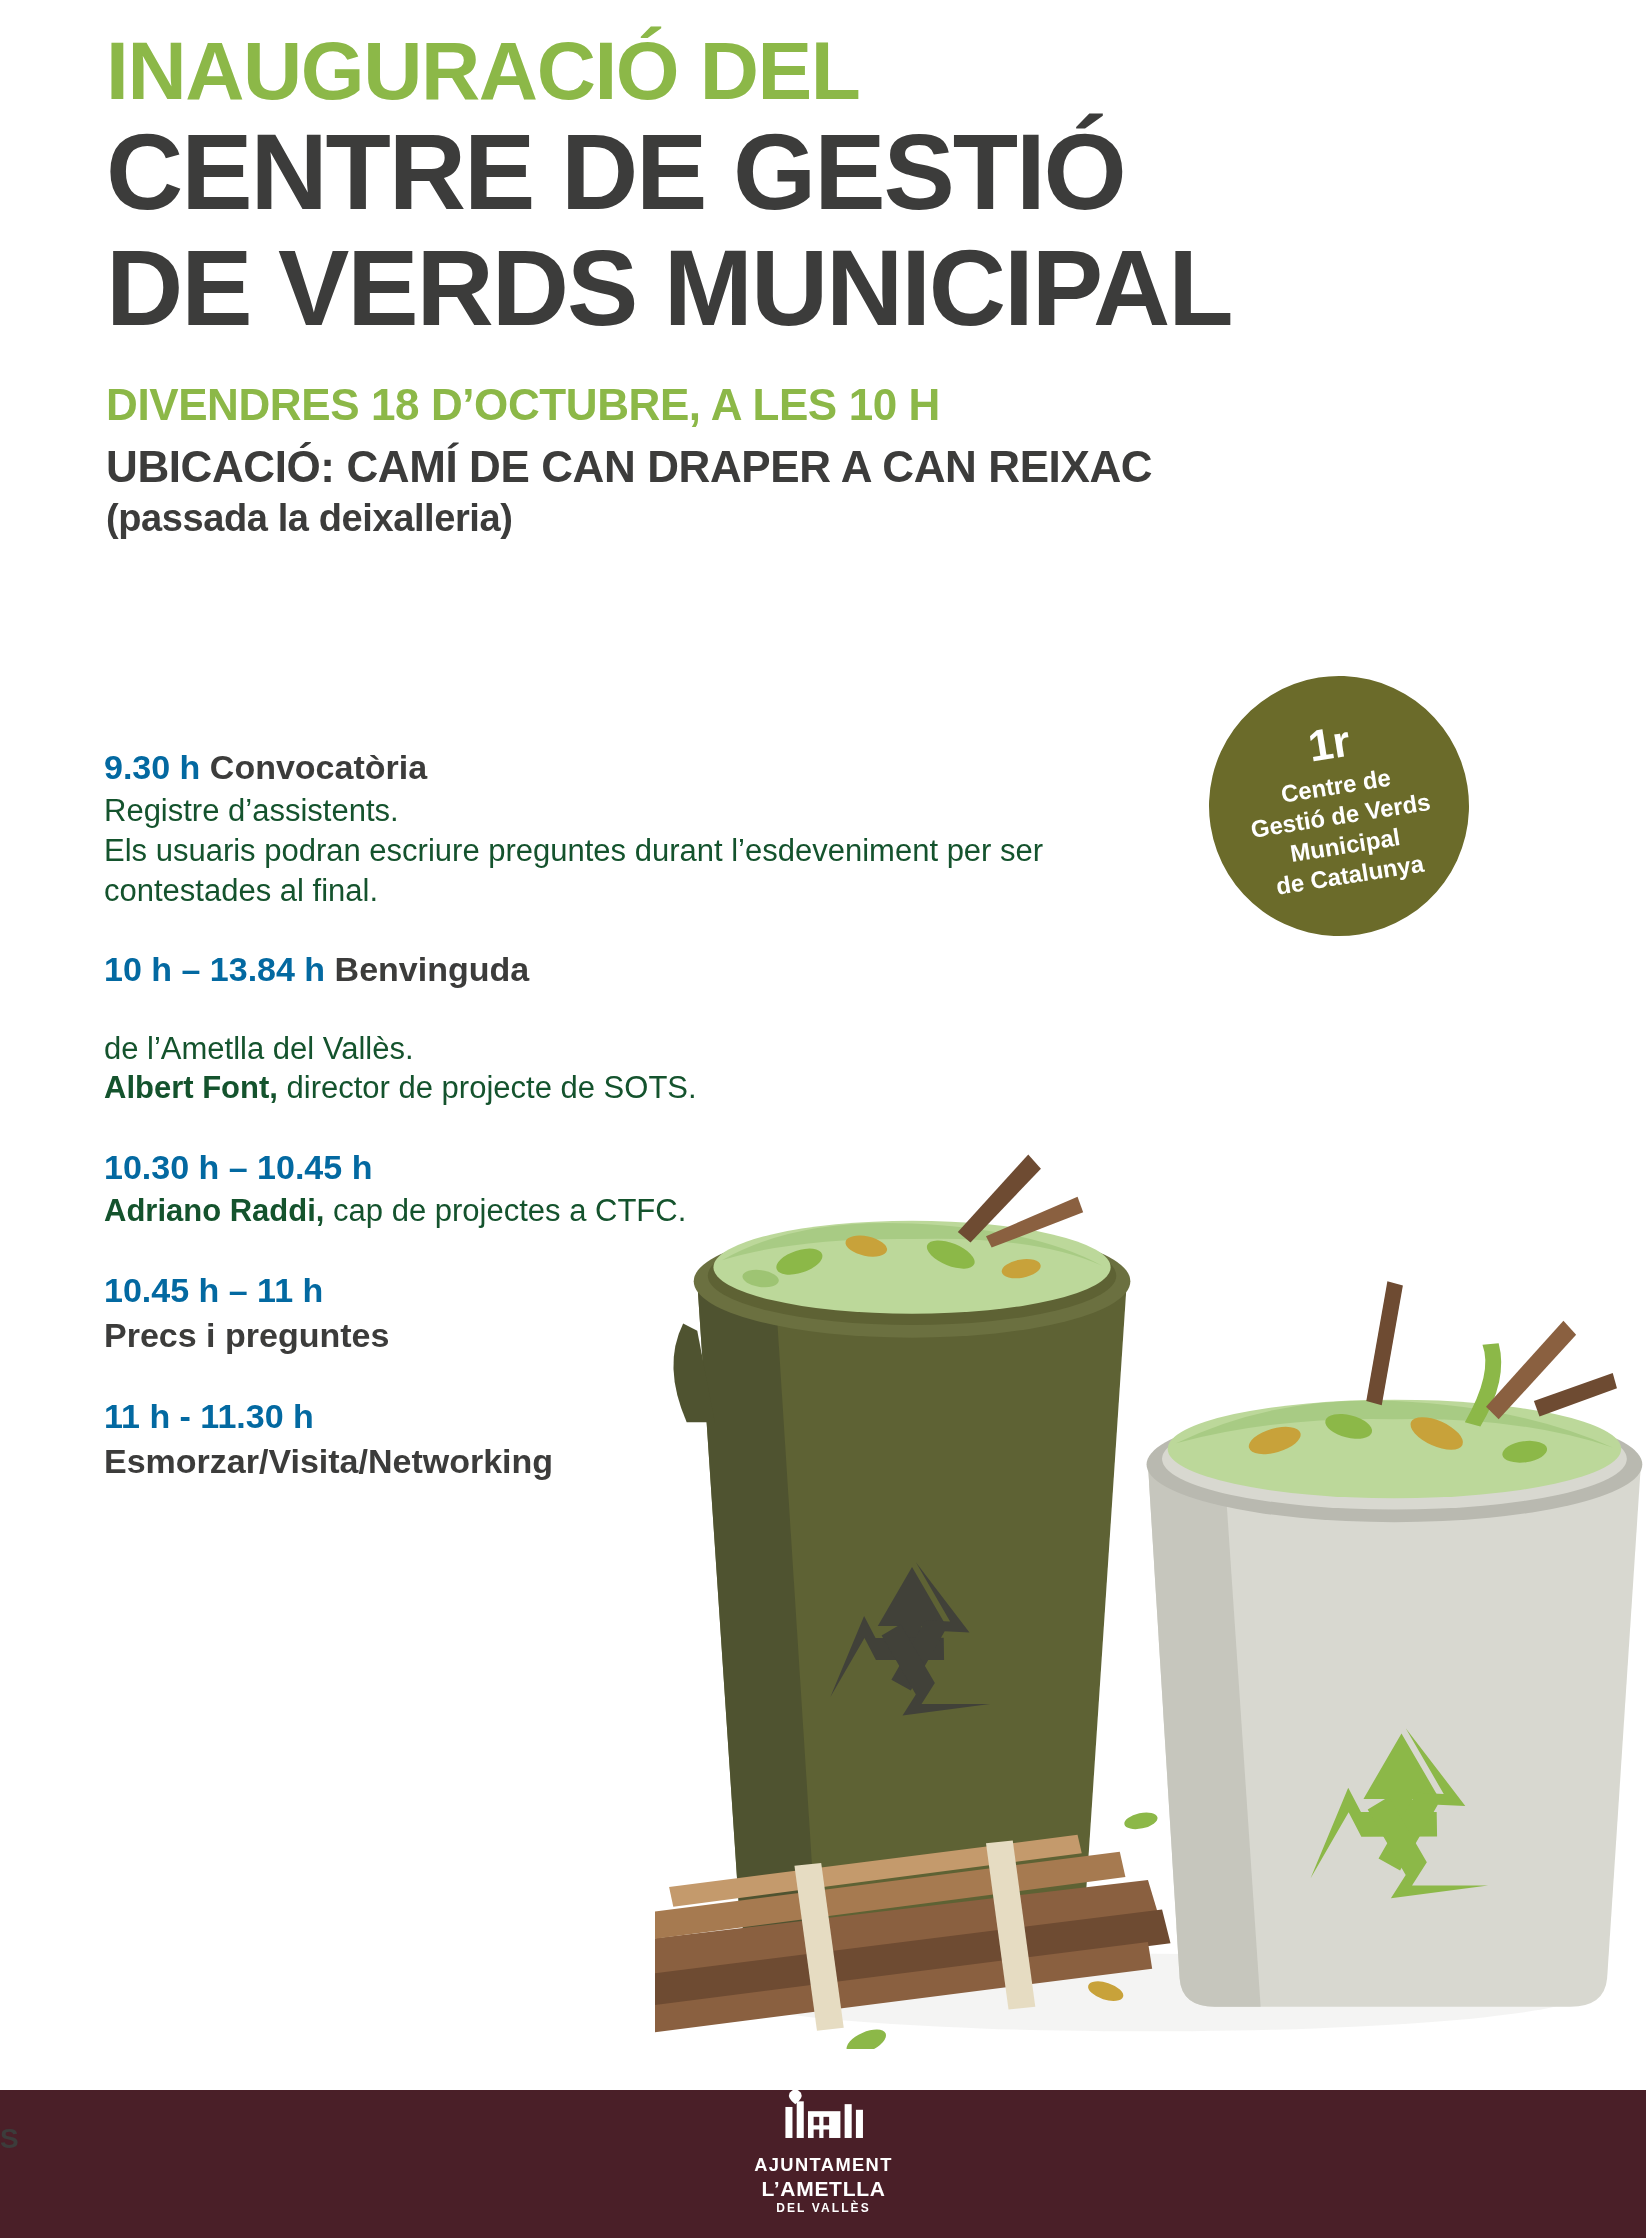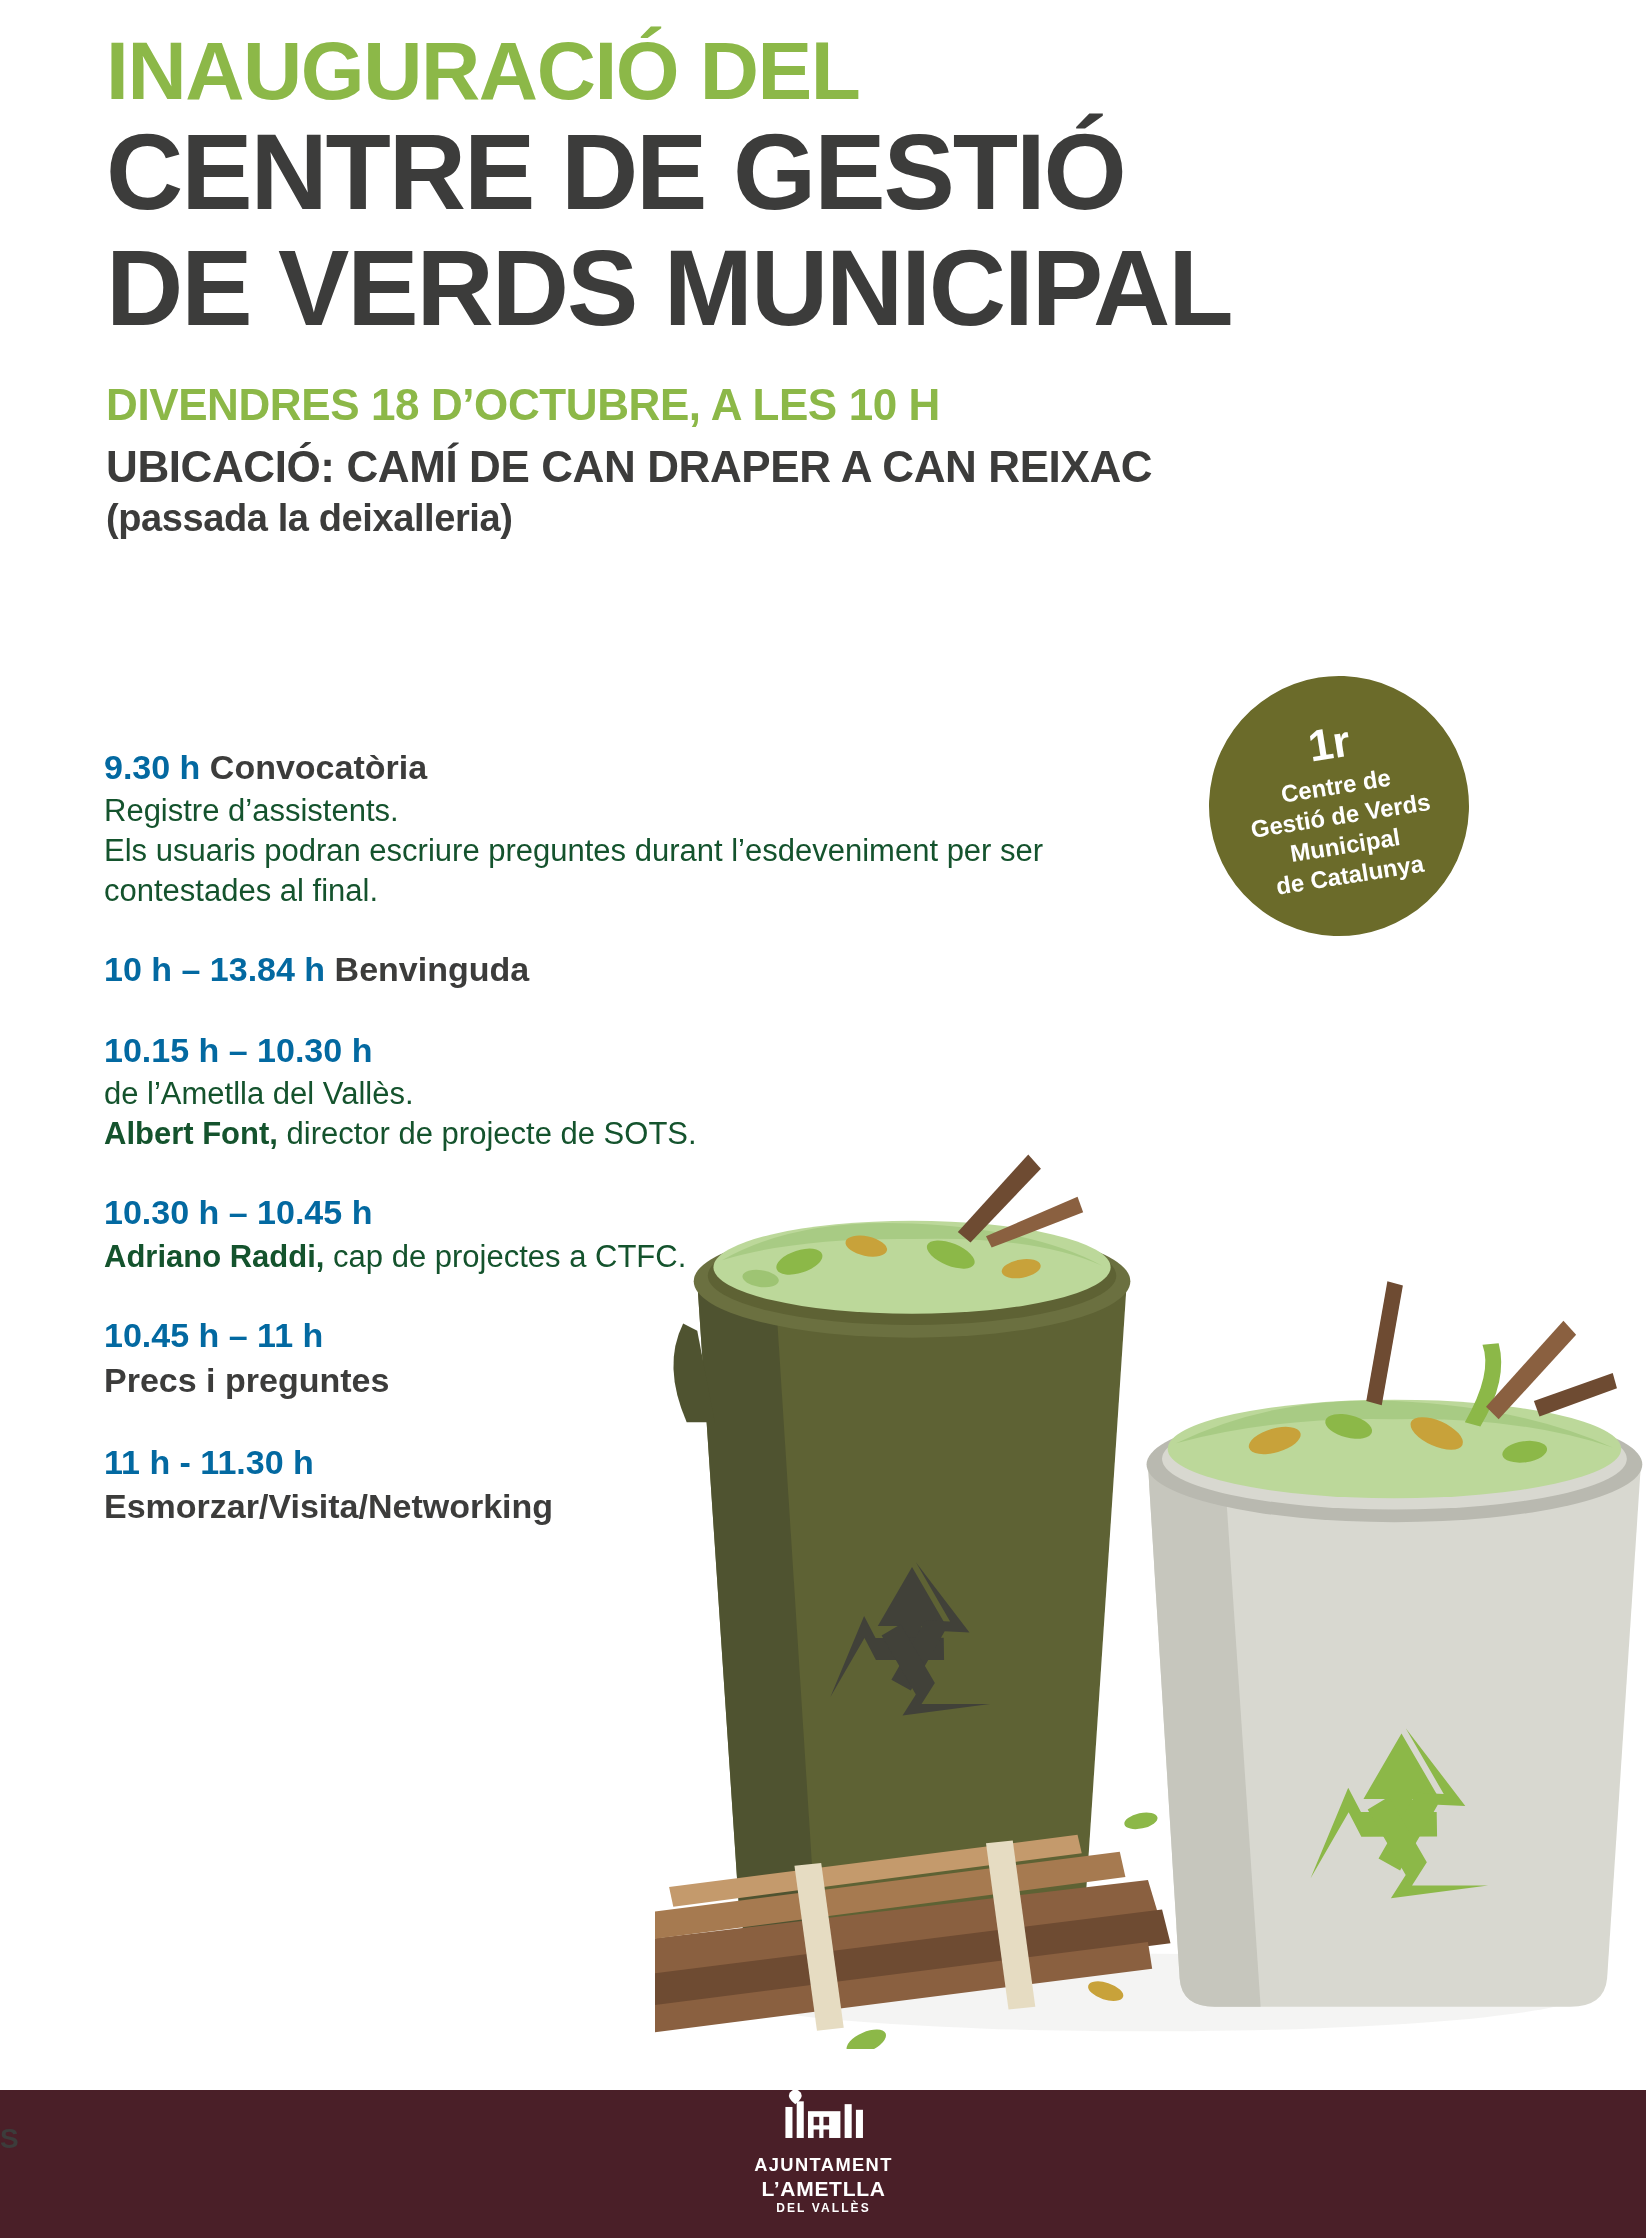--- a/index.html
+++ b/index.html
@@ -238,21 +238,20 @@
         <div class="agenda-lines">
           <div class="agenda-line">Registre d’assistents.</div>
           <div class="agenda-line">Els usuaris podran escriure preguntes durant l’esdeveniment per ser</div>
           <div class="agenda-line">contestades al final.</div>
         </div>
       </div>
       <div class="agenda-block">
         <div><span class="agenda-time">10 h – 13.84 h </span><span class="agenda-head-rest">Benvinguda</span></div>
       </div>
       <div class="agenda-block">
-        <div><span class="agenda-time">10.15 h – 10.30 h</span></div>
         <div class="agenda-lines">
           <div class="agenda-line">de l’Ametlla del Vallès.</div>
           <div class="agenda-line"><b>Albert Font,</b> director de projecte de SOTS.</div>
         </div>
       </div>
       <div class="agenda-block">
         <div><span class="agenda-time">10.30 h – 10.45 h</span></div>
         <div class="agenda-lines">
           <div class="agenda-line"><b>Adriano Raddi,</b> cap de projectes a CTFC.</div>
         </div>

